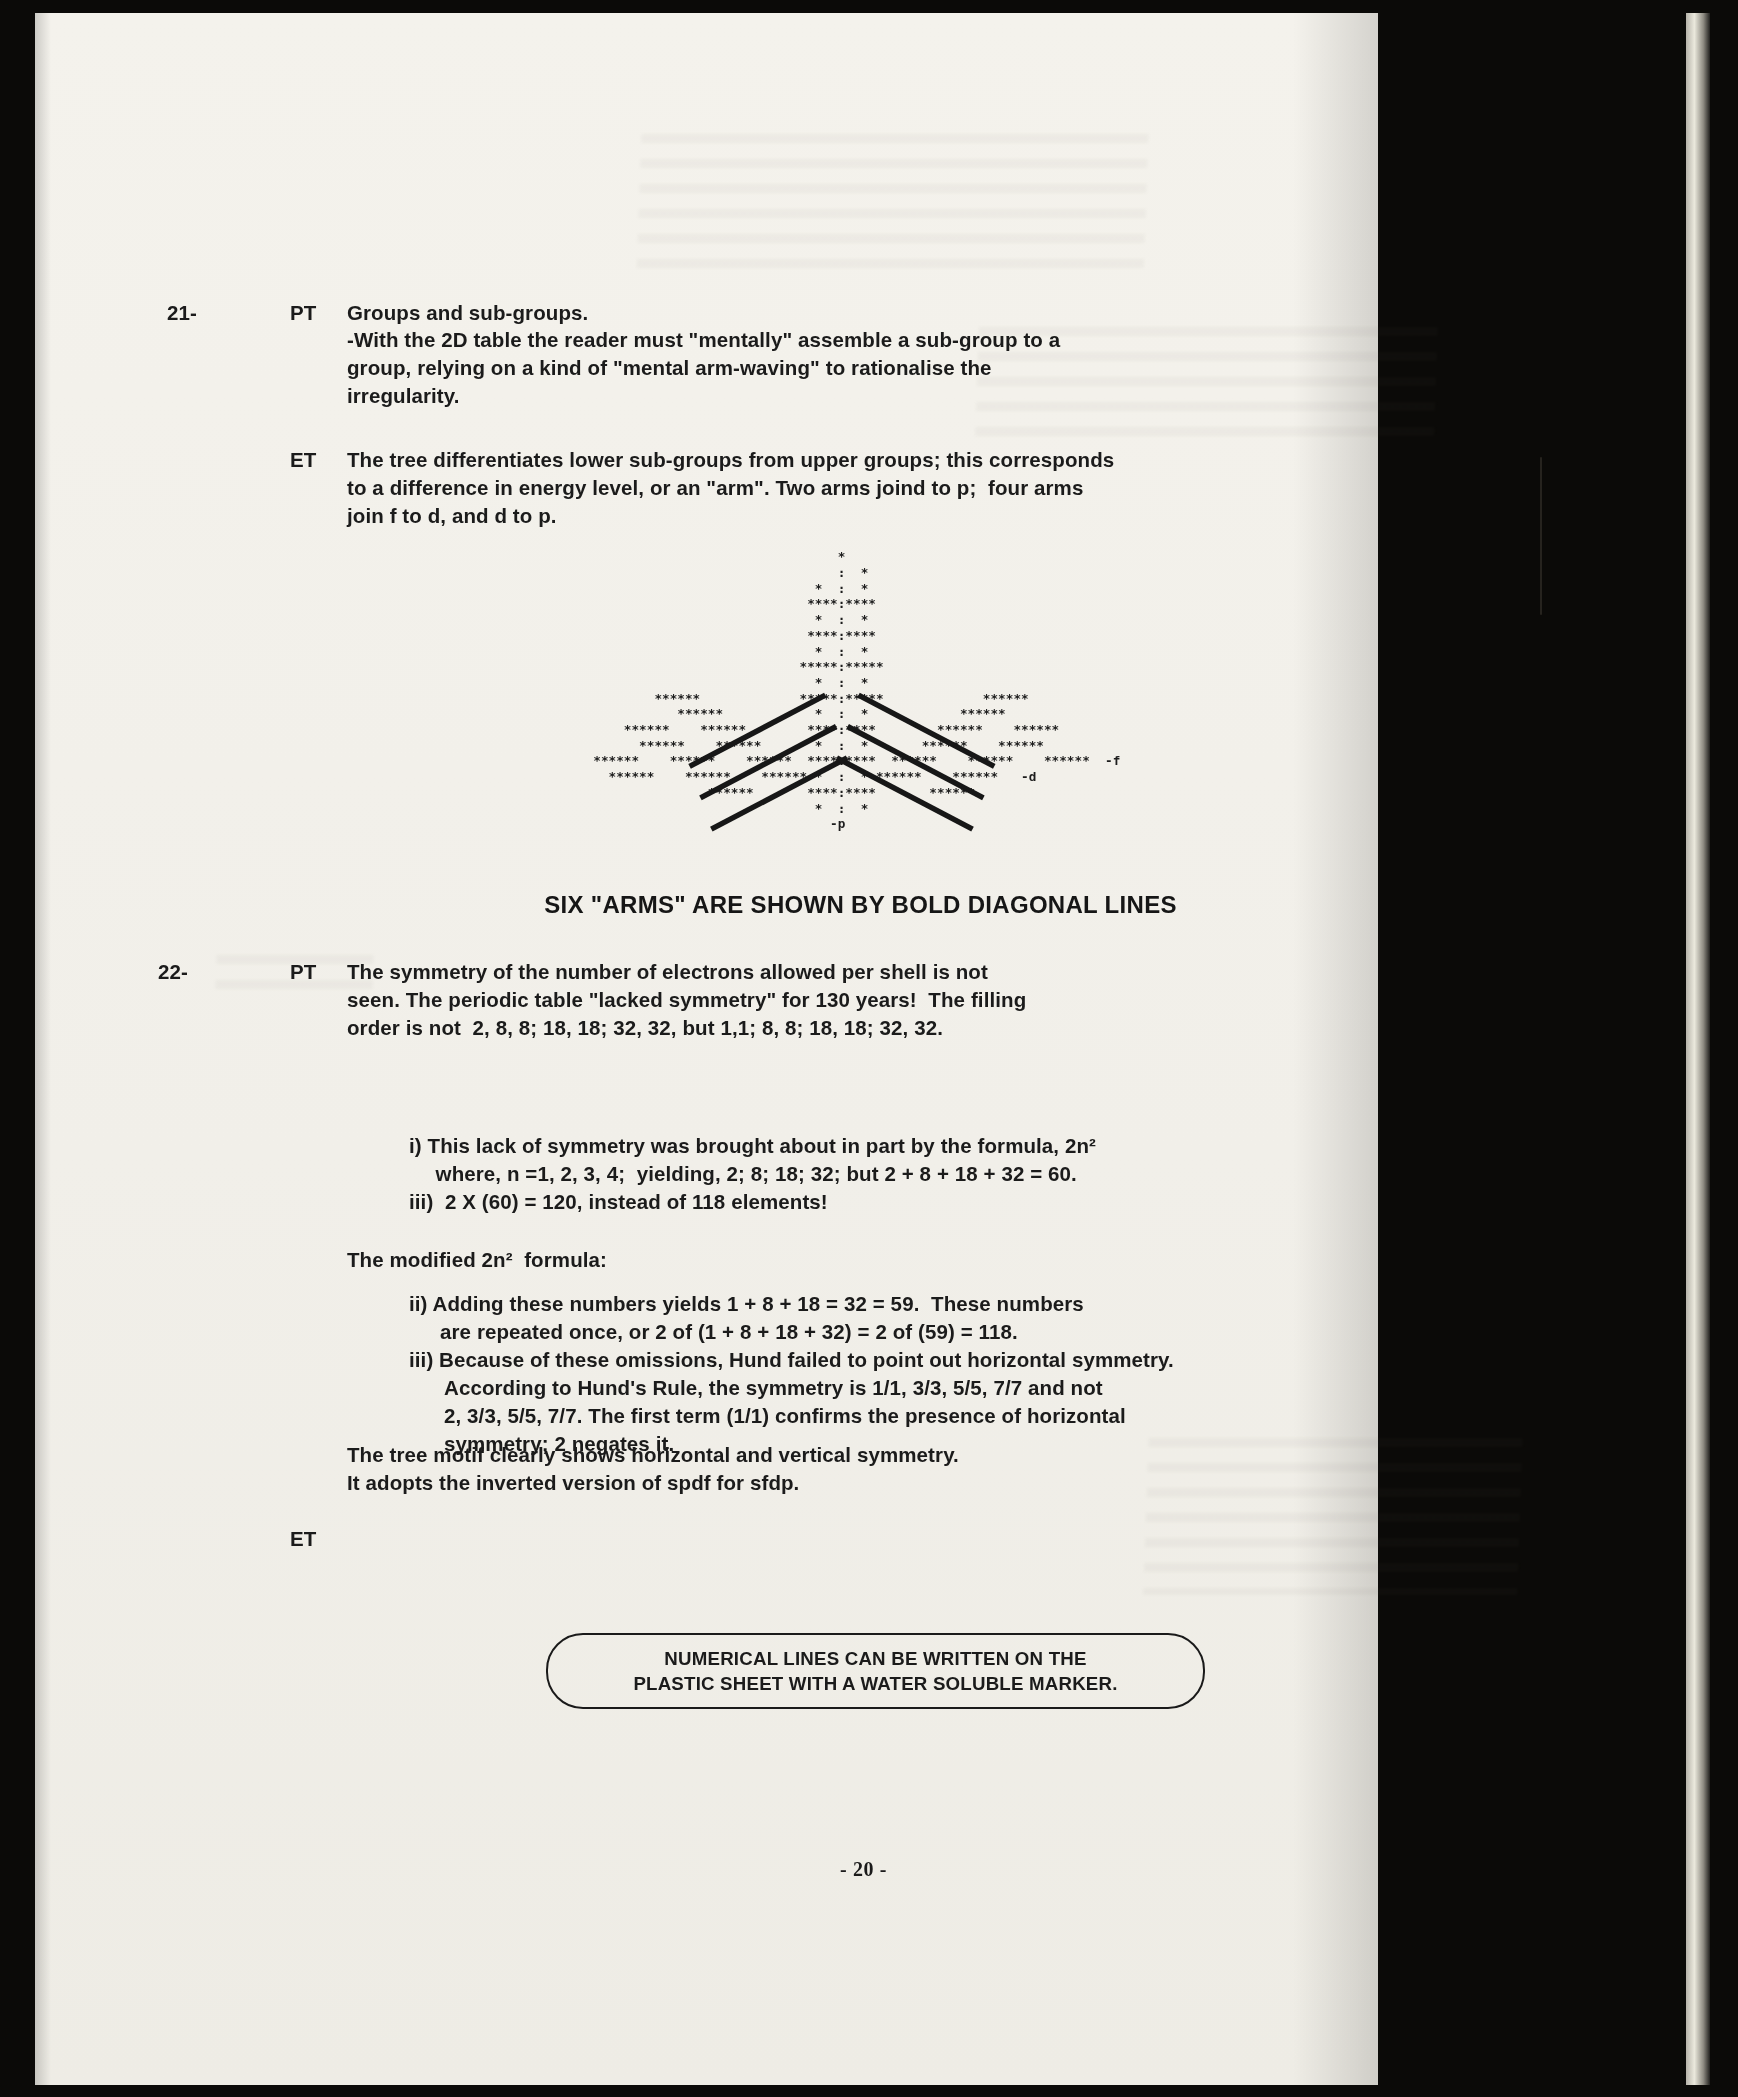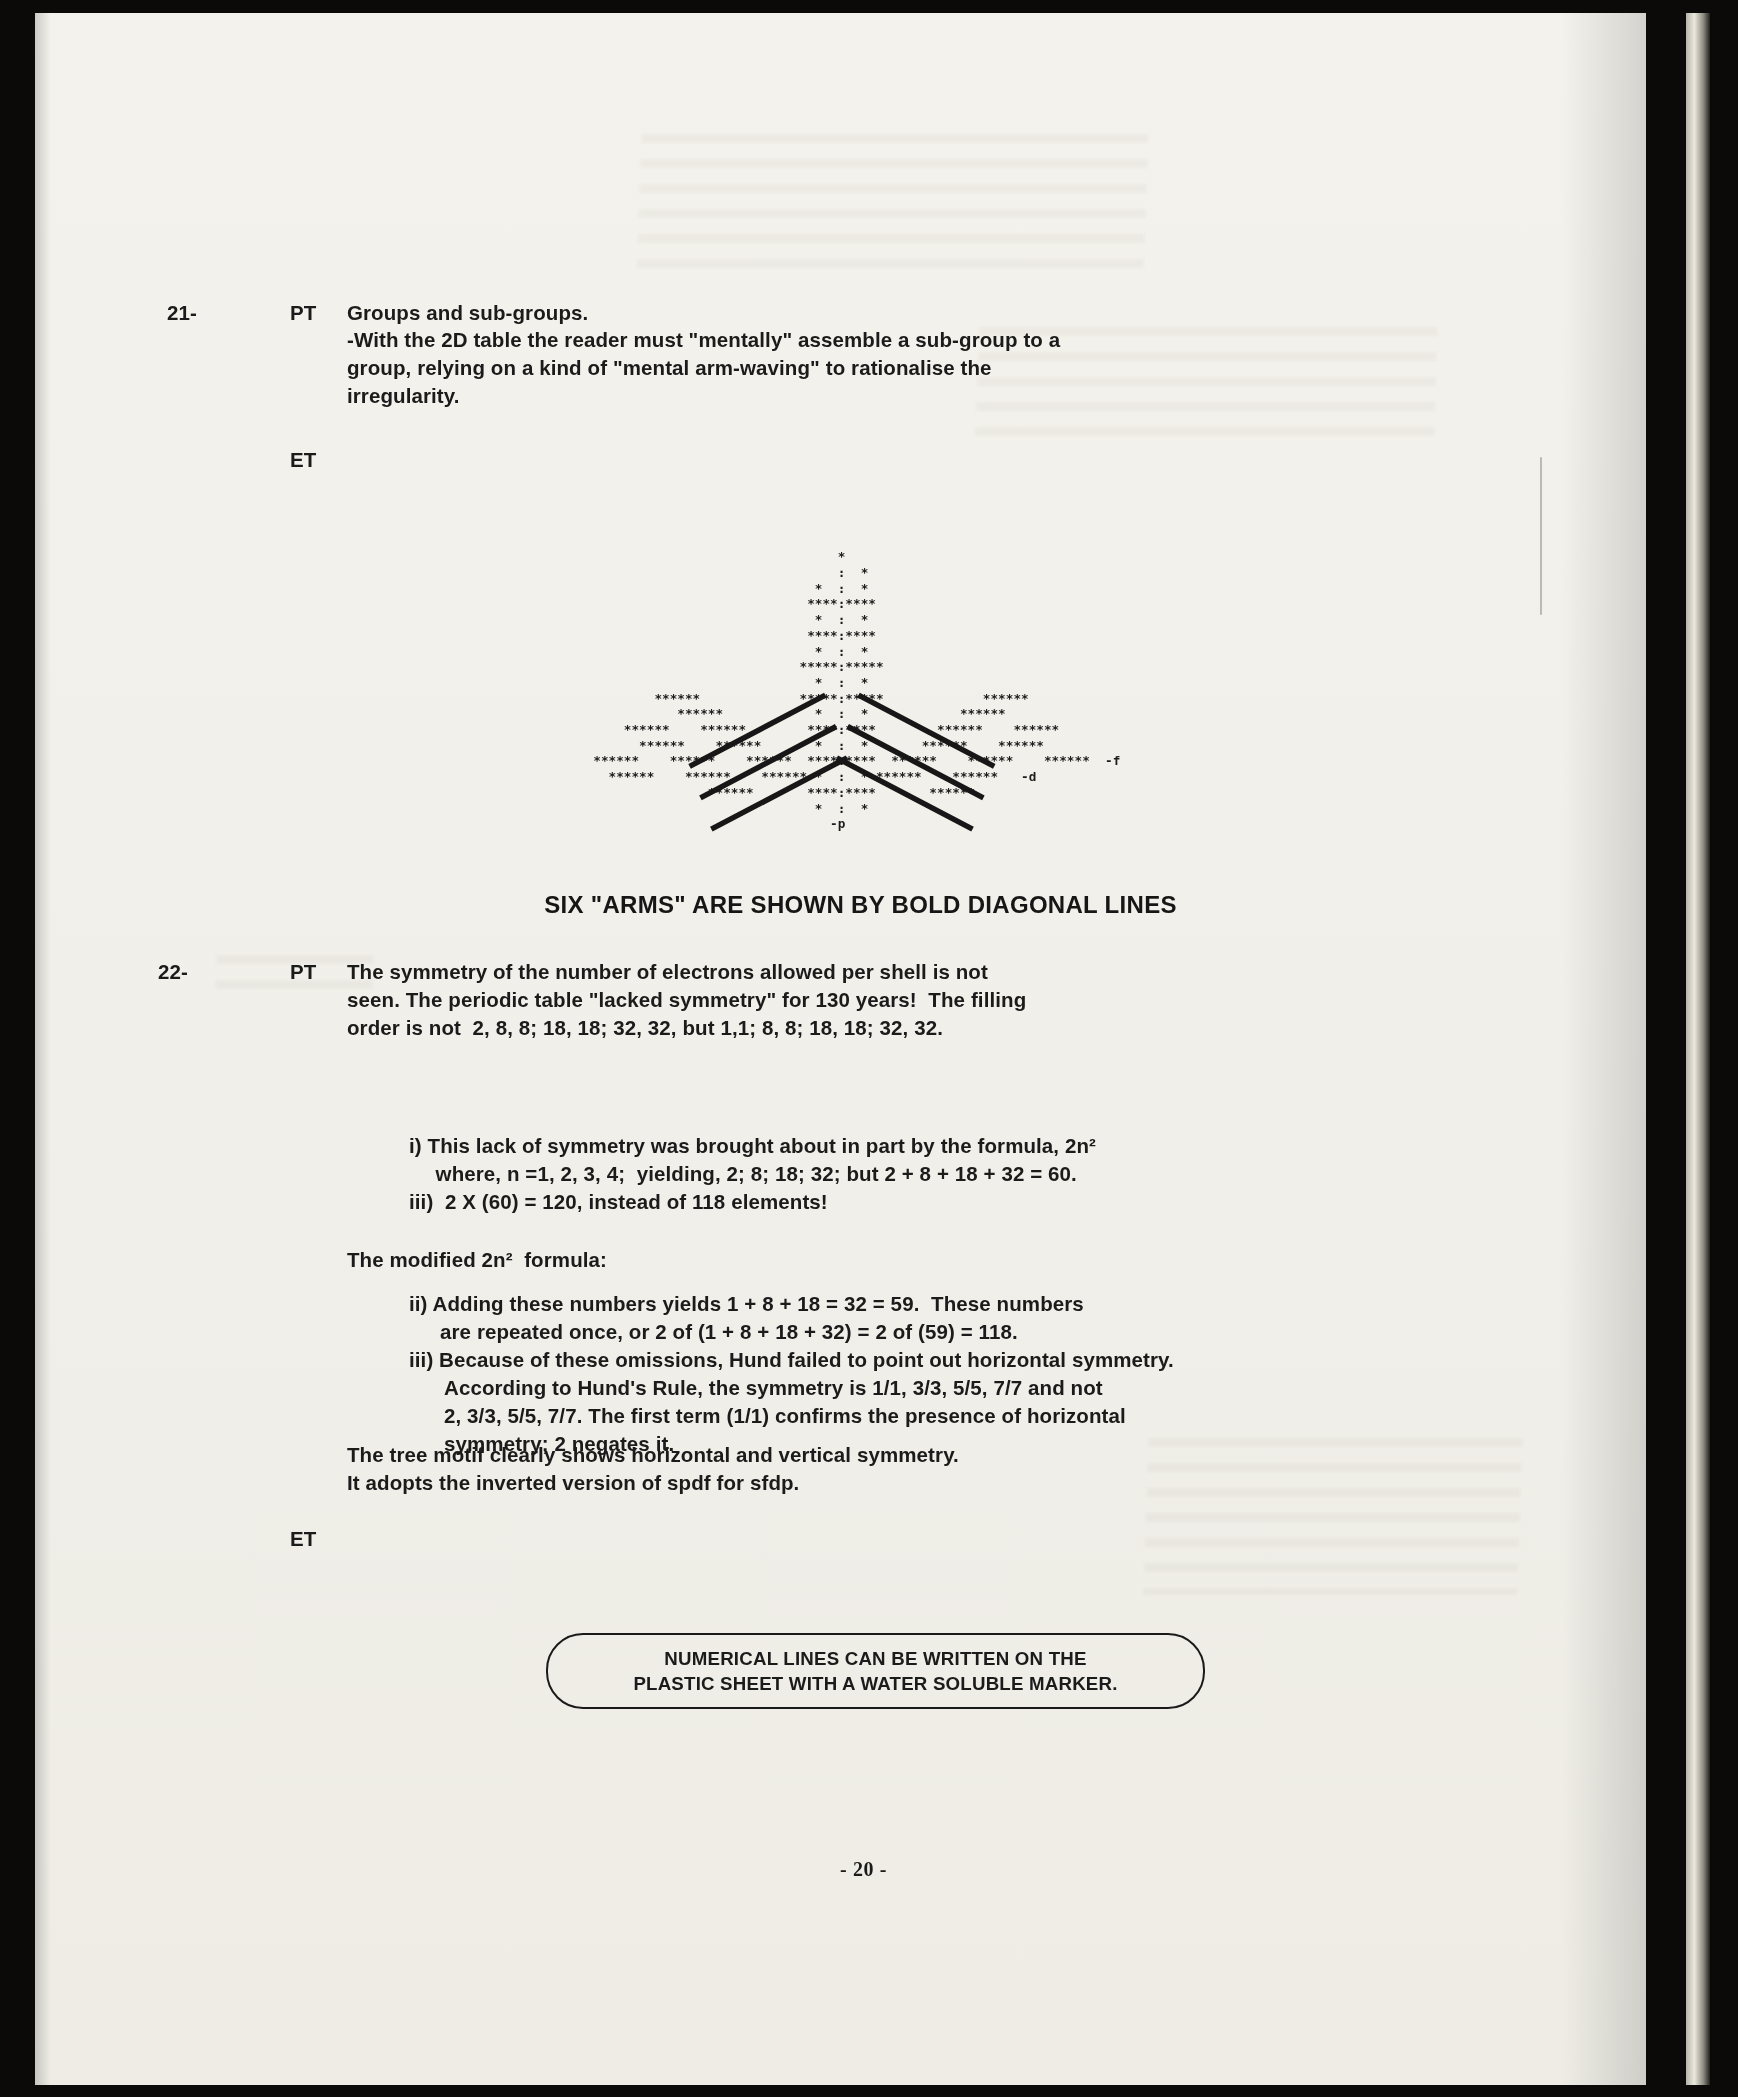--- a/index.html
+++ b/index.html
@@ -2,21 +2,21 @@
 <html style="font-size:9.7px"><head>
 <meta charset="utf-8">
 <style>
   html,body{margin:0;padding:0;}
   body{
     width:1739px;height:2097px;position:relative;overflow:hidden;
     background:#0b0a08;
     font-family:"Liberation Sans",sans-serif;
   }
   .page{
-    position:absolute;left:35px;top:13.3px;width:1611px;height:2072px;
+    position:absolute;left:35px;top:13.3px;width:1343px;height:2072px;
     background:linear-gradient(180deg,#f4f2ec 0%,#f1efe9 55%,#eeece5 100%);
   }
   .page::before{
     content:"";position:absolute;left:0;top:0;width:15.7px;height:100%;
     background:linear-gradient(90deg,rgba(0,0,0,0.16),rgba(0,0,0,0));
   }
   .page-shadow-right{
     position:absolute;right:0;top:0;width:85px;height:100%;
     background:linear-gradient(90deg,rgba(0,0,0,0) 0%,rgba(0,0,0,0.13) 100%);
   }
@@ -82,20 +82,23 @@
   <div class="ghost" style="left:181px;top:942px;width:157px;height:36px;"></div>
 
   <div class="txt num" style="left:132px;top:286px;">21-</div>
   <div class="txt lbl" style="left:255px;top:286px;">PT</div>
   <div class="txt body-wide" style="left:312px;top:286px;">Groups and sub-groups.</div>
   <div class="txt body-wide" style="left:312px;top:313px;">-With the 2D table the reader must "mentally" assemble a sub-group to a
 group, relying on a kind of "mental arm-waving" to rationalise the
 irregularity.</div>
 
   <div class="txt lbl" style="left:255px;top:433px;">ET</div>
+  <div class="txt body-wide" style="left:312px;top:433px;">The tree differentiates lower sub-groups from upper groups; this corresponds
+to a difference in energy level, or an "arm". Two arms joind to p;  four arms
+join f to d, and d to p.</div>
 
   <div class="tree-wrap">
     <pre>                                  *
                                   :  *
                                *  :  *
                               ****:****
                                *  :  *
                               ****:****
                                *  :  *
                              *****:*****

